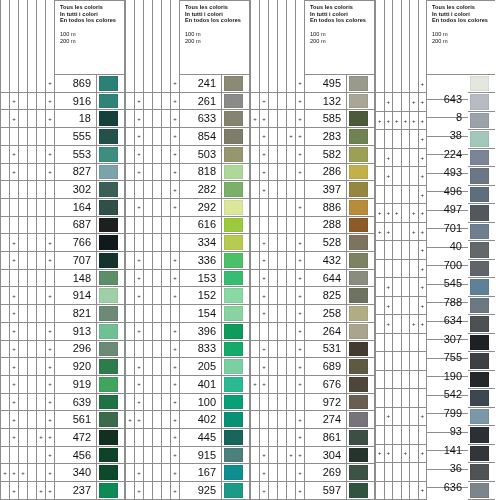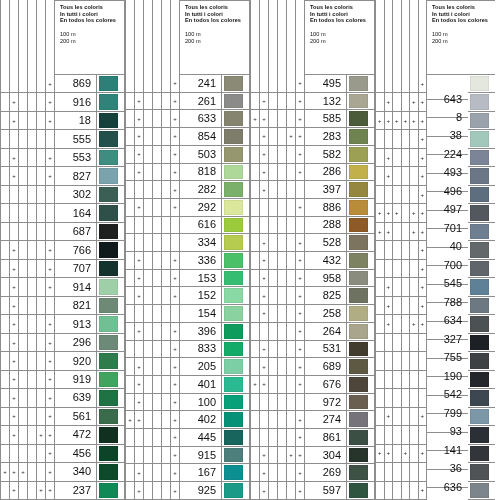--- a/index.html
+++ b/index.html
@@ -266,20 +266,34 @@
             <div class="tk">+</div>
           </div>
           <div class="numcell">707</div>
           <div class="swatchcell">
             <div class="swatch" style="background: rgb(20, 51, 44);"></div>
           </div>
         </div>
         <div class="row">
           <div class="ticks">
             <div class="tk"></div>
+            <div class="tk"></div>
+            <div class="tk"></div>
+            <div class="tk"></div>
+            <div class="tk"></div>
+            <div class="tk"></div>
+          </div>
+          <div class="numcell">148</div>
+          <div class="swatchcell">
+            <div class="swatch" style="background: rgb(92, 143, 103);"></div>
+          </div>
+        </div>
+        <div class="row">
+          <div class="ticks">
+            <div class="tk"></div>
             <div class="tk">+</div>
             <div class="tk"></div>
             <div class="tk"></div>
             <div class="tk"></div>
             <div class="tk">+</div>
           </div>
           <div class="numcell">914</div>
           <div class="swatchcell">
             <div class="swatch" style="background: rgb(159, 207, 167);"></div>
           </div>
@@ -972,21 +986,21 @@
         </div>
         <div class="row">
           <div class="ticks">
             <div class="tk"></div>
             <div class="tk">+</div>
             <div class="tk"></div>
             <div class="tk"></div>
             <div class="tk"></div>
             <div class="tk">+</div>
           </div>
-          <div class="numcell">958</div>
+          <div class="numcell">644</div>
           <div class="swatchcell">
             <div class="swatch" style="background: rgb(138, 140, 126);"></div>
           </div>
         </div>
         <div class="row">
           <div class="ticks">
             <div class="tk"></div>
             <div class="tk">+</div>
             <div class="tk"></div>
             <div class="tk"></div>
@@ -1357,21 +1371,21 @@
         </div>
         <div class="row">
           <div class="ticks">
             <div class="tk"></div>
             <div class="tk">+</div>
             <div class="tk"></div>
             <div class="tk"></div>
             <div class="tk">+</div>
             <div class="tk">+</div>
           </div>
-          <div class="numcell">327</div>
+          <div class="numcell">307</div>
           <div class="swatchcell">
             <div class="swatch" style="background: rgb(76, 81, 84);"></div>
           </div>
         </div>
         <div class="row">
           <div class="ticks">
             <div class="tk"></div>
             <div class="tk"></div>
             <div class="tk"></div>
             <div class="tk"></div>

